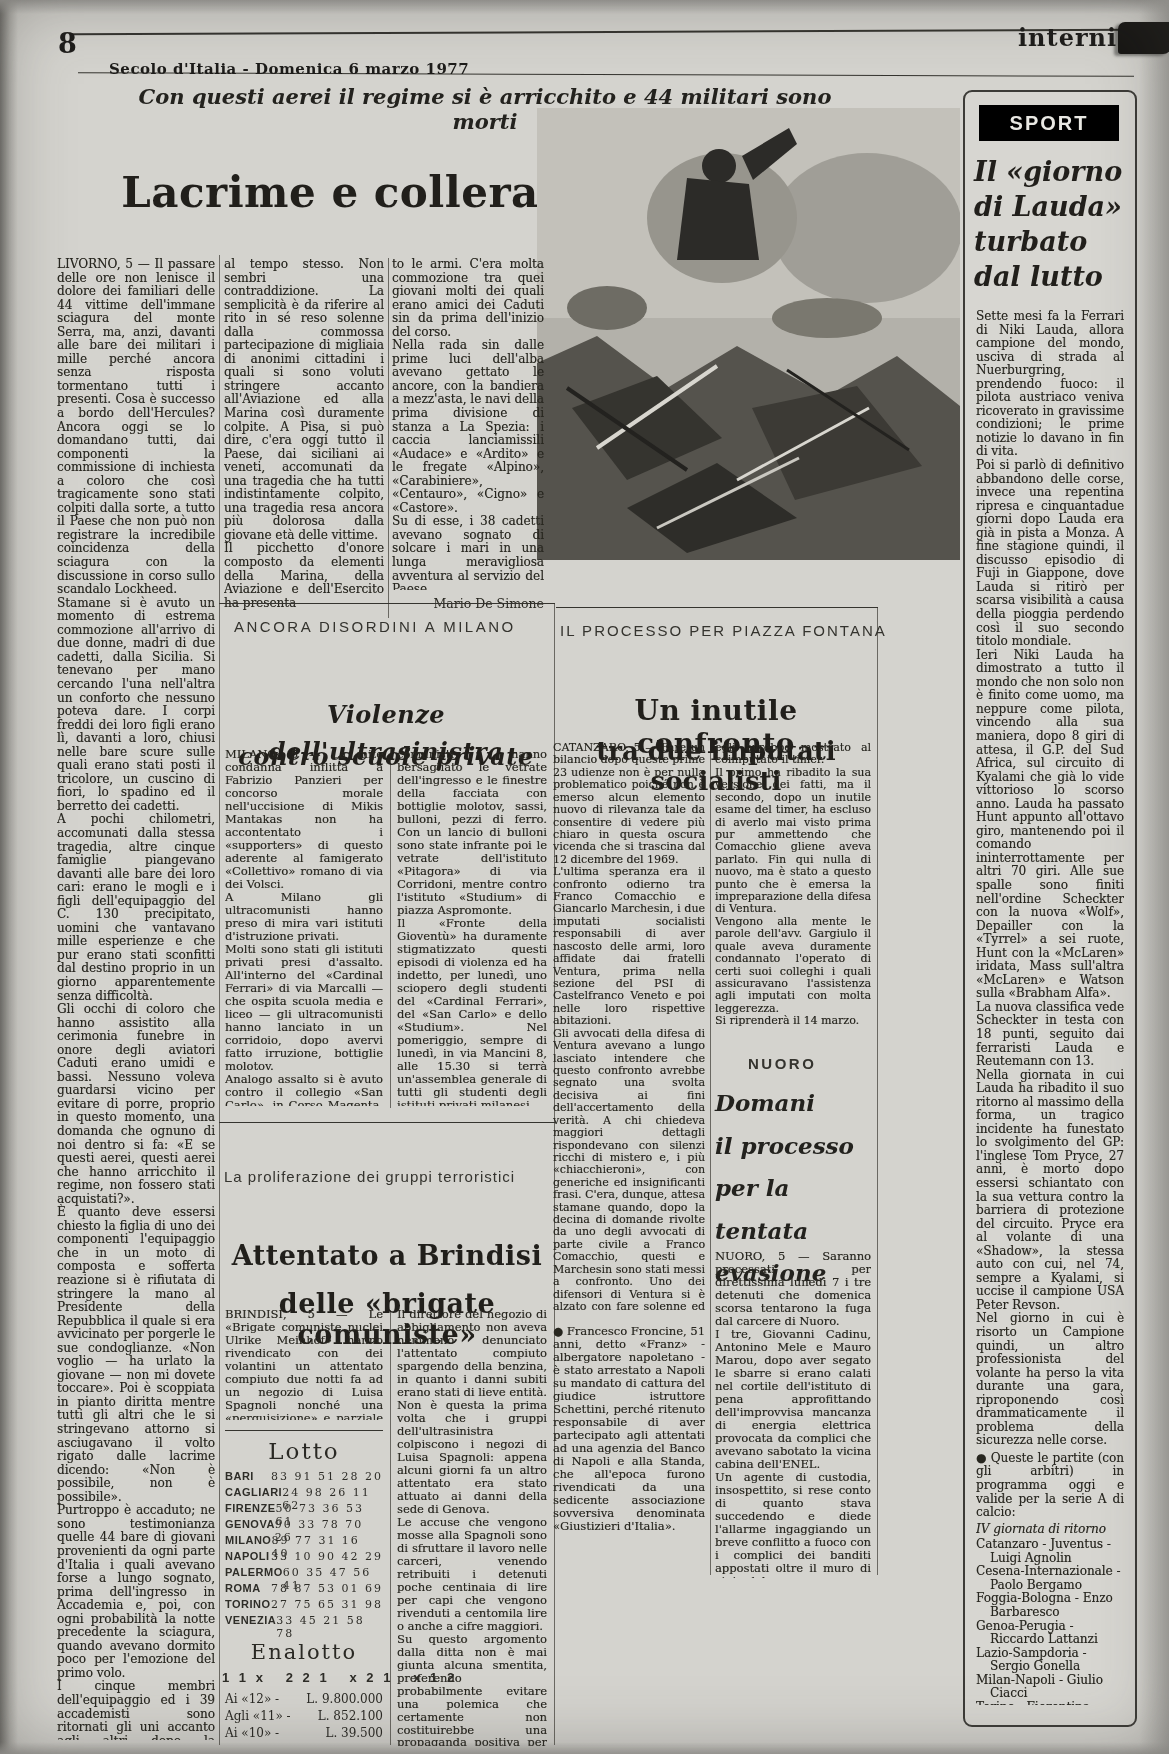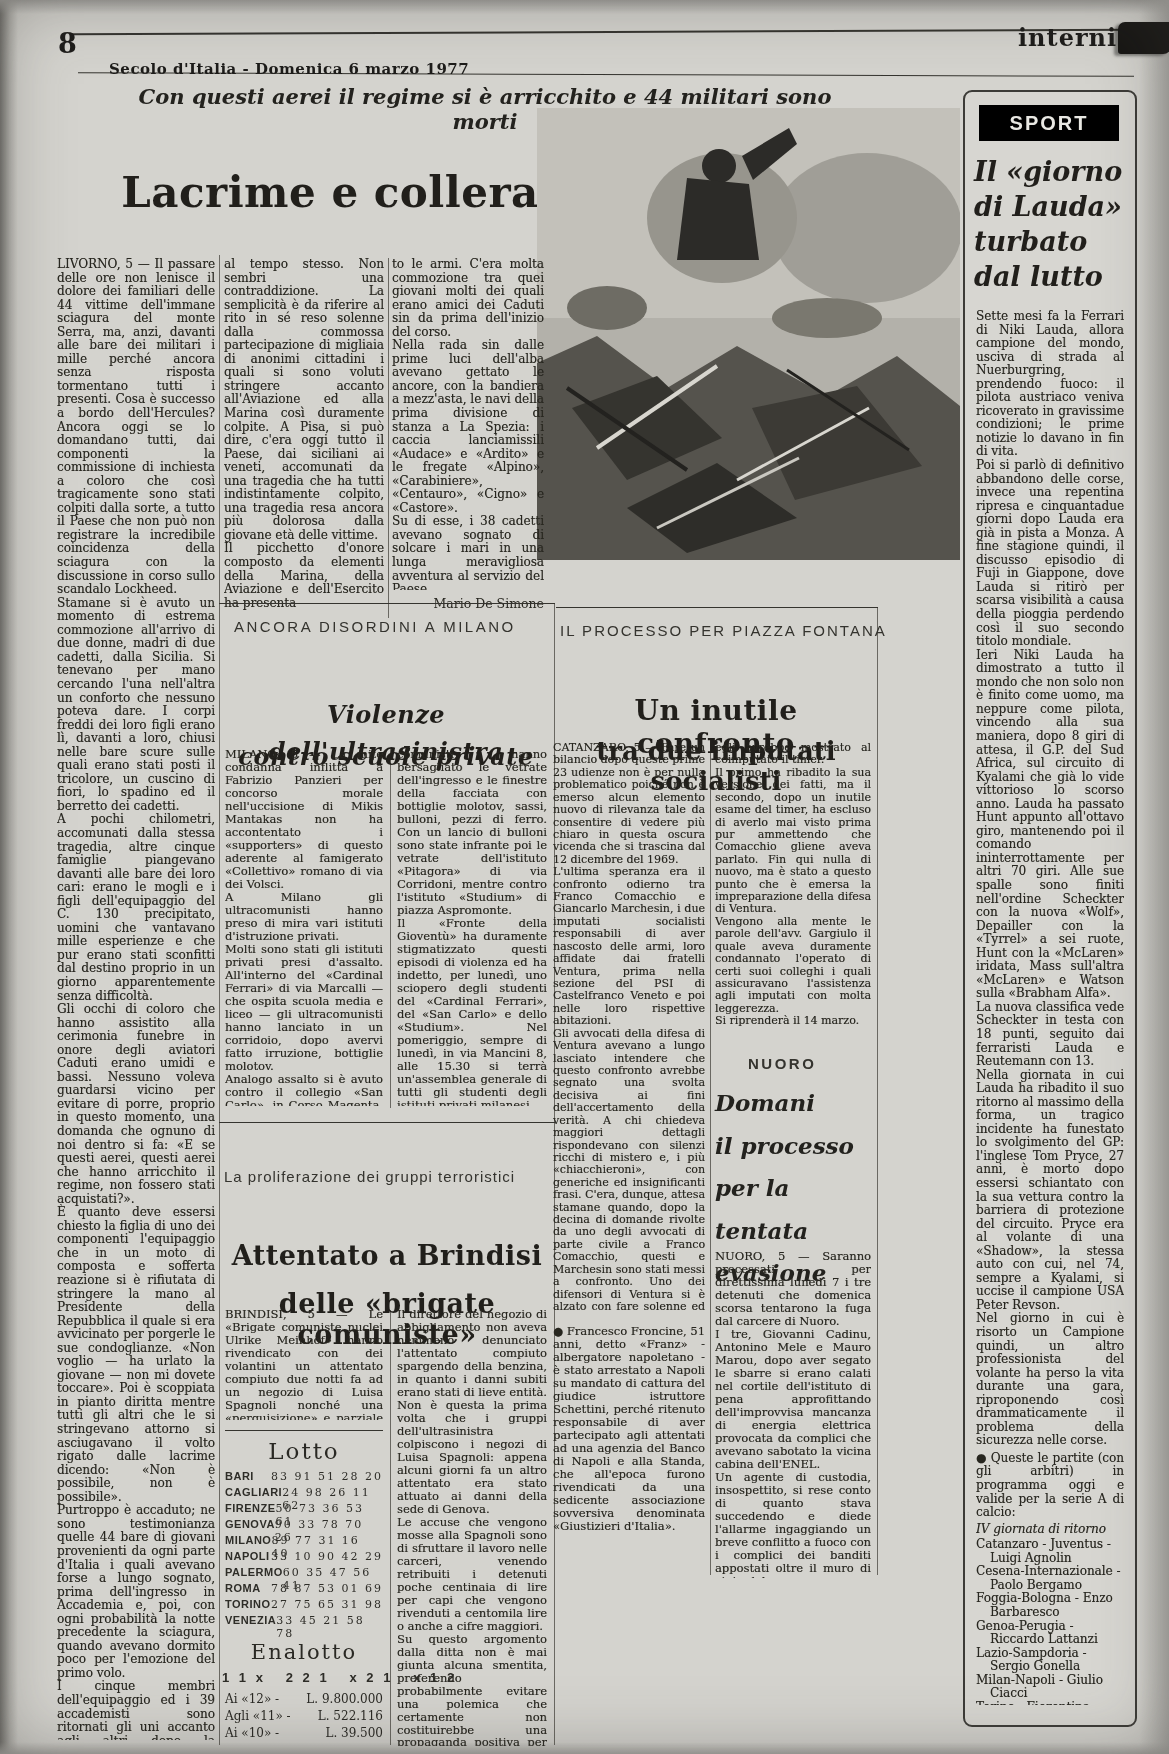--- a/index.html
+++ b/index.html
@@ -210,21 +210,21 @@
 
   <div class="abs lotto-title" style="left:225px;top:1640px;width:158px;font-size:21px;">Enalotto</div>
   <div class="abs ena-results" style="left:222px;top:1670px;width:164px;">1 1 x   2 2 1   x 2 1   x 1 2</div>
   <div class="abs" style="left:225px;top:1692px;width:158px;">
     <div class="prize-row">
         <span>Ai «12» -</span>
         <span>L. 9.800.000</span>
       </div>
     <div class="prize-row">
         <span>Agli «11» -</span>
-        <span>L. 522.116</span>
+        <span>L. 852.100</span>
       </div>
     <div class="prize-row">
         <span>Ai «10» -</span>
         <span>L. 39.500</span>
       </div>
   </div>
 
   <div class="sport-box">
     <div class="sport-bar">SPORT</div>
     <div class="sport-headline">Il «giorno

